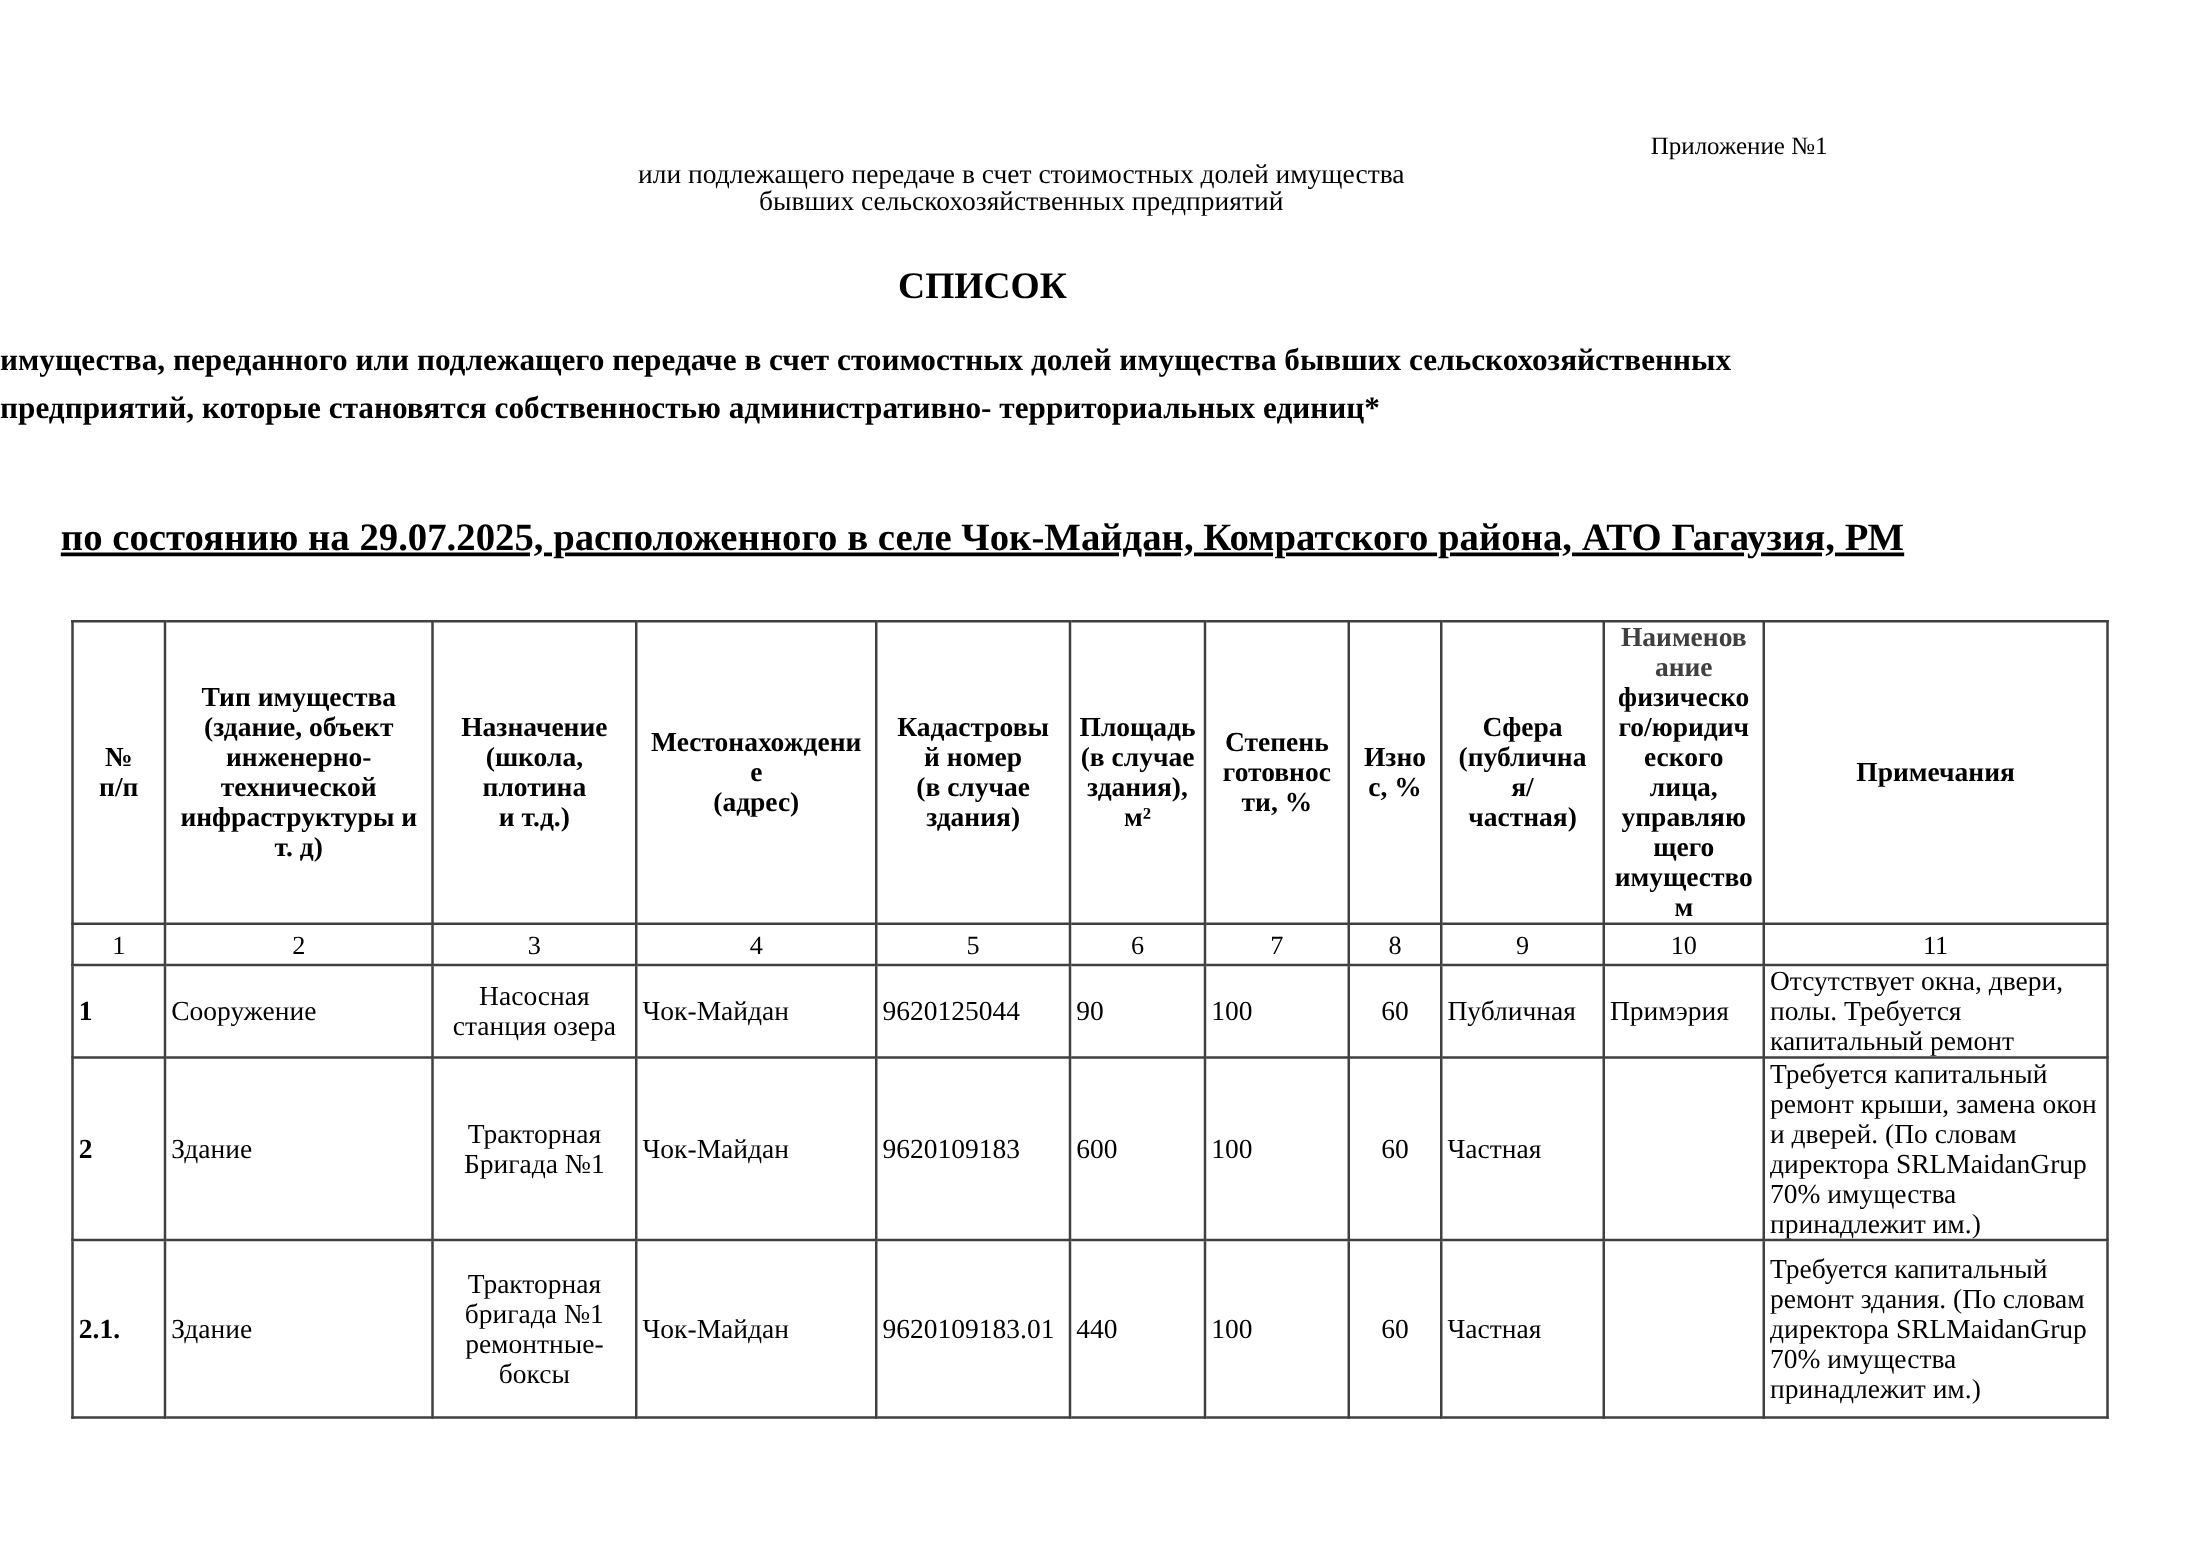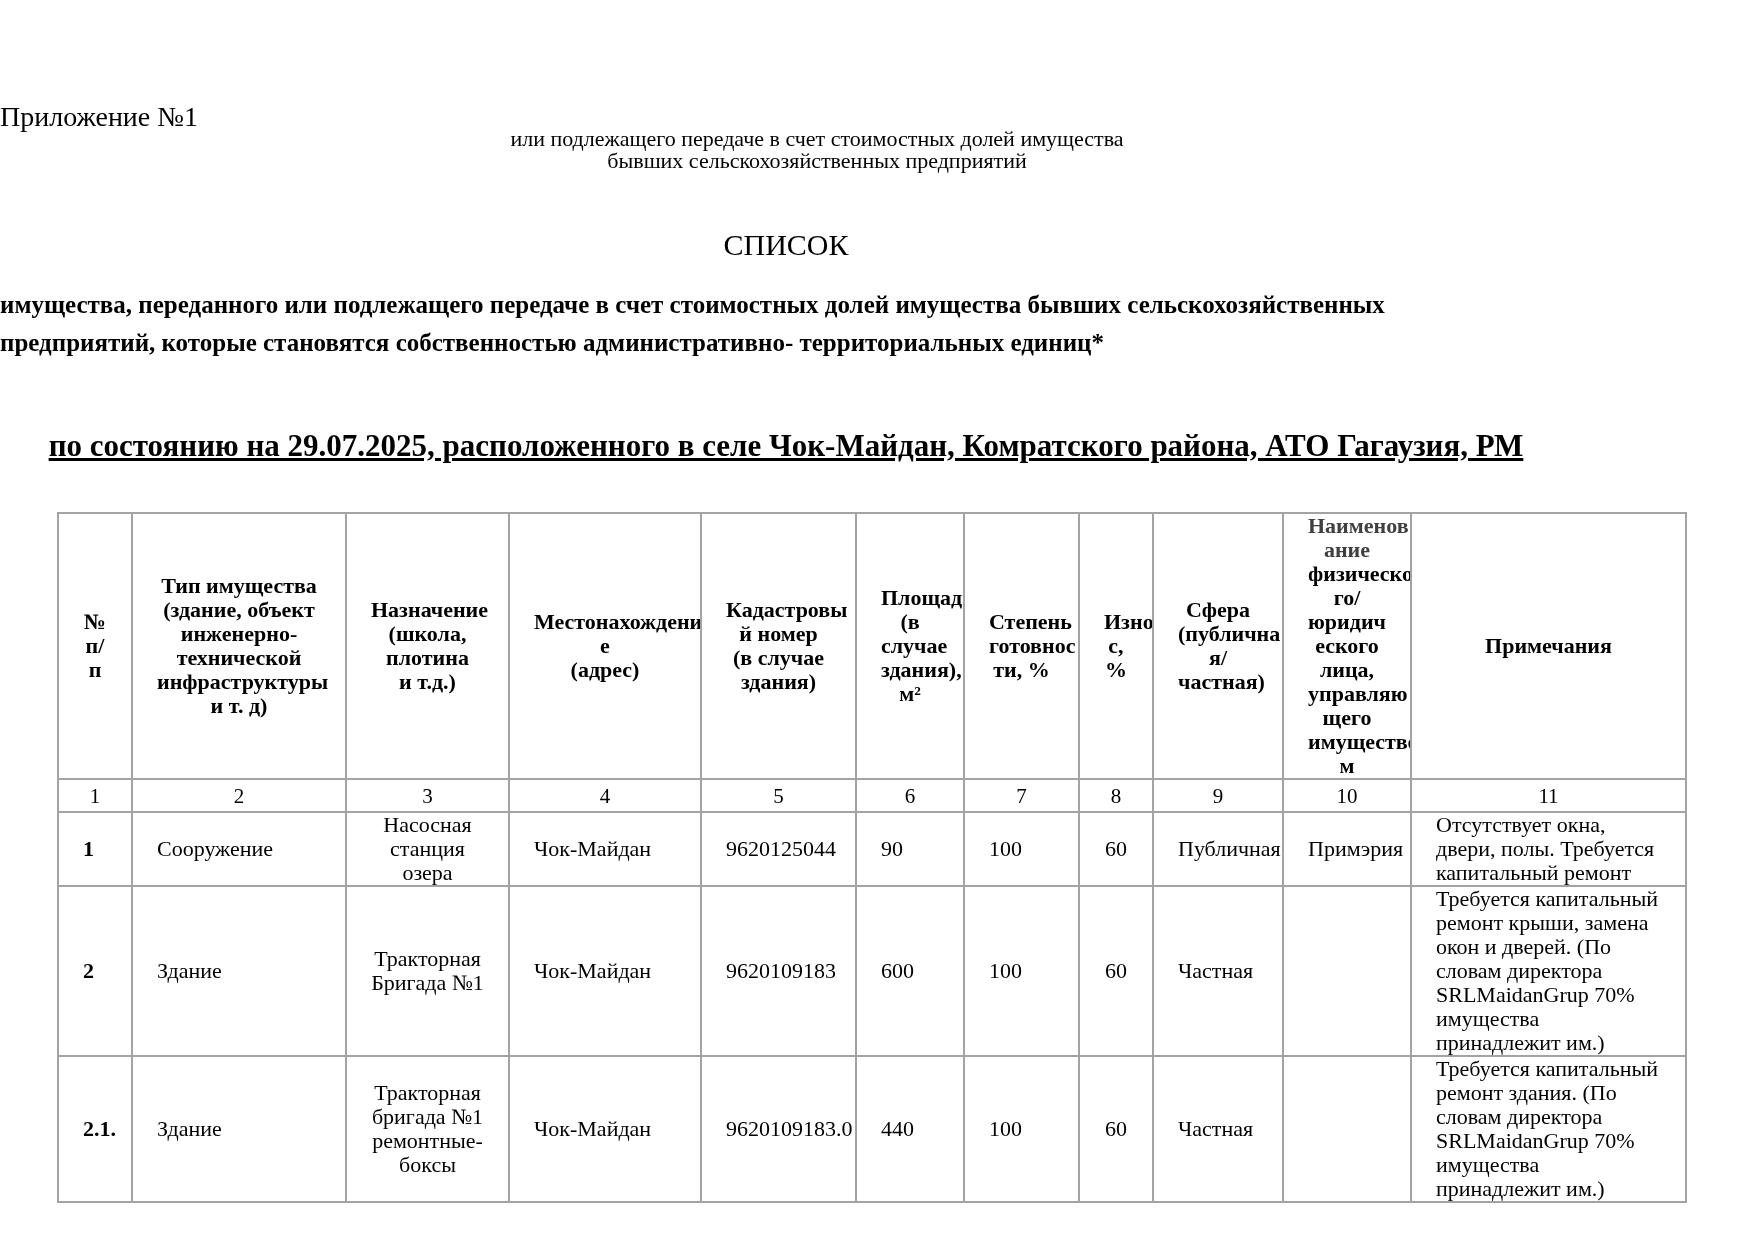--- a/index.html
+++ b/index.html
@@ -7,35 +7,36 @@
   body {
     width: 1755px; height: 1241px;
     font-family: "Liberation Serif", "DejaVu Serif", serif;
     color: #000000;
     overflow: hidden;
     position: relative;
   }
   .page { width: 1755px; height: 1241px; padding-top: 106px; }
 
   .top-right {
+    text-align: right;
     margin-right: 293px;
-    font-size: 28px;
+    font-size: 20px;
     line-height: 22px;
   }
   .top-center {
     width: 1634px;
     text-align: center;
     font-size: 22px;
     line-height: 22px;
   }
   .doc-title {
     width: 1572px;
-    margin-top: 56px;
-    text-align: center;
-    font-weight: normal;
+    margin-top: 40px;
+    text-align: center;
+    font-weight: bold;
     font-size: 30px;
   }
   .doc-subtitle {
     width: 1572px;
     margin-top: 24px;
     text-align: left;
     font-weight: bold;
     font-size: 25px;
     line-height: 38px;
     white-space: pre-line;
@@ -49,24 +50,24 @@
     text-decoration: underline;
   }
 
   table.inv {
     margin: 48px 0 0 57px;
     border-collapse: collapse;
     table-layout: fixed;
     width: 1628px;
   }
   table.inv td {
-    border: 2px solid #a3a3a3;
+    border: 2px solid #404040;
     font-size: 22px;
     line-height: 24px;
-    padding: 0 24px;
+    padding: 0 4px;
     vertical-align: middle;
     overflow: hidden;
   }
   tr.hdr { height: 241px; }
   tr.hdr td {
     font-weight: bold;
     text-align: center;
     white-space: pre-line;
   }
   .hdr-accent { color: #404040; }

